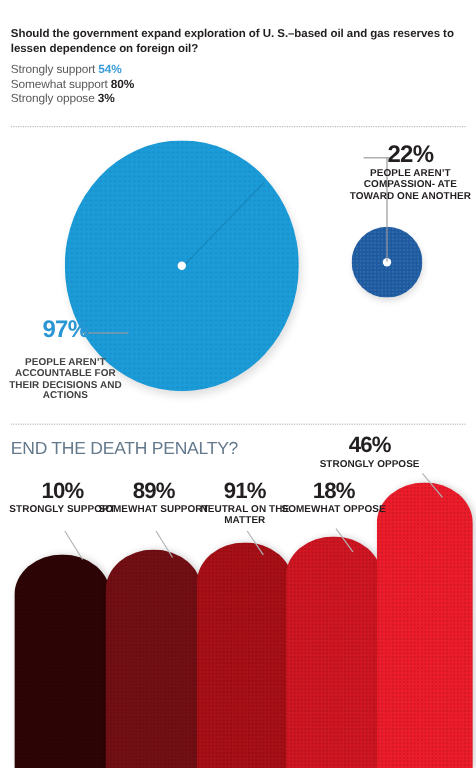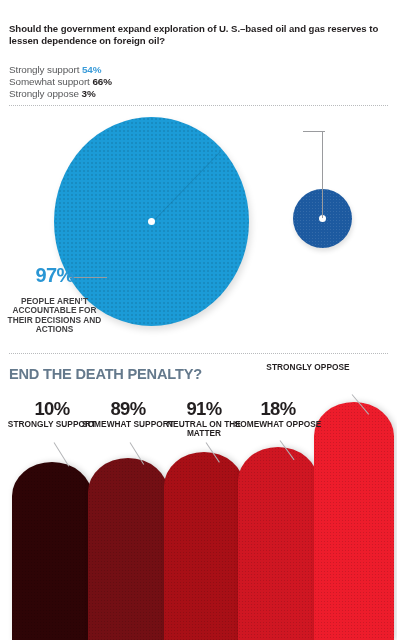--- a/index.html
+++ b/index.html
@@ -10,21 +10,21 @@
     overflow: hidden;
   }
   #page { position: relative; width: 397px; height: 640px; background:#fff;padding-left:20px; }
 
   
   .q-block { position:absolute; left:9px; top:23px; width:380px; }
   .q-title {
     font-size: 9.6px; font-weight: bold; color:#231f20;
     line-height: 12.2px; letter-spacing: -0.05px;
   }
-  .q-list { margin-top: 17px; }
+  .q-list { margin-top: 6px; }
   .q-row {
     font-size: 9.9px; color:#58595b; line-height: 11.6px;
     letter-spacing: -0.1px; white-space: nowrap;
   }
   .q-row b { color:#231f20; font-weight:bold; }
   .q-row b.accent { color:#3b9cd9; }
 
   .divider {
     position:absolute; left:9px; width:379px; height:0;
     border-top: 1px dotted #b9bbbd;
@@ -103,21 +103,21 @@
   }
   .lead-22-v {
     position:absolute; left:322px; top:131px; width:1px; height:87px;
     background:#9a9b9e;
   }
 
   
   .dp-title {
     position:absolute; left:9px; top:366px;
     font-size:14.6px; color:#64798c; letter-spacing:-0.2px;
-    font-weight:bold;
+    font-weight:normal;
   }
 
   #bars { position:absolute; left:0; top:356px; width:397px; height:284px; }
   .bar {
     position:absolute; bottom:0;
     border-top-left-radius: 40px 34px;
     border-top-right-radius: 40px 34px;
     background-image:
       radial-gradient(circle, rgba(0,0,0,0.13) 0.7px, rgba(0,0,0,0) 0.9px);
     background-size: 3px 3px;
@@ -141,21 +141,21 @@
 </style>
 </head>
 <body>
 
 <div id="page">
 
   <div class="q-block">
     <div class="q-title">Should the government expand exploration of U. S.–based oil and gas reserves to lessen dependence on foreign oil?</div>
     <div class="q-list" id="q-list">
         <div class="q-row"><span>Strongly support </span><b class="accent">54%</b></div>
-        <div class="q-row"><span>Somewhat support </span><b>66%</b></div>
+        <div class="q-row"><span>Somewhat support </span><b>80%</b></div>
         <div class="q-row"><span>Strongly oppose </span><b>3%</b></div>
       </div>
   </div>
 
   <div class="divider" id="div1"></div>
 
   <div class="pie-wrap">
     <div class="pie">
       <div class="pie-slice-line"></div>
       <div class="pie-center-dot"></div>
@@ -169,20 +169,24 @@
   </div>
 
   <div class="lead-78"></div>
   <div class="callout-78">
     <div class="big">97%</div>
     <div class="desc">PEOPLE AREN’T ACCOUNTABLE FOR THEIR DECISIONS AND ACTIONS</div>
   </div>
 
   <div class="lead-22-h"></div>
   <div class="lead-22-v"></div>
+  <div class="callout-22">
+    <div class="big">22%</div>
+    <div class="desc">PEOPLE AREN’T COMPASSION- ATE TOWARD ONE ANOTHER</div>
+  </div>
 
   <div class="divider" id="div2"></div>
 
   <div class="dp-title">END THE DEATH PENALTY?</div>
   <div id="bars">
       <div class="bar" style="left: 12px; width: 80px; top: 106px; background-color: rgb(46, 4, 6); z-index: 10;"></div>
       <div class="bar-lead" style="left: 54px; top: 86px; width: 28px; transform: rotate(58deg); z-index: 30;"></div>
       <div class="bar-label" style="left: 6px; top: 44px; width: 92px; z-index: 50;">
         <div class="big">10%</div>
         <div class="desc">STRONGLY SUPPORT</div>
@@ -201,17 +205,18 @@
       </div>
       <div class="bar" style="left: 238px; width: 80px; top: 91px; background-color: rgb(207, 22, 34); z-index: 13;"></div>
       <div class="bar-lead" style="left: 280px; top: 84px; width: 24px; transform: rotate(54deg); z-index: 33;"></div>
       <div class="bar-label" style="left: 232px; top: 44px; width: 92px; z-index: 50;">
         <div class="big">18%</div>
         <div class="desc">SOMEWHAT OPPOSE</div>
       </div>
       <div class="bar" style="left: 314px; width: 80px; top: 46px; background-color: rgb(237, 28, 43); z-index: 14;"></div>
       <div class="bar-lead" style="left: 352px; top: 38px; width: 26px; transform: rotate(50deg); z-index: 34;"></div>
       <div class="bar-label" style="left: 262px; top: 6px; width: 92px; z-index: 50;">
+        <div class="big">46%</div>
         <div class="desc">STRONGLY OPPOSE</div>
       </div>
     </div>
 
 </div>
 
 </body></html>

